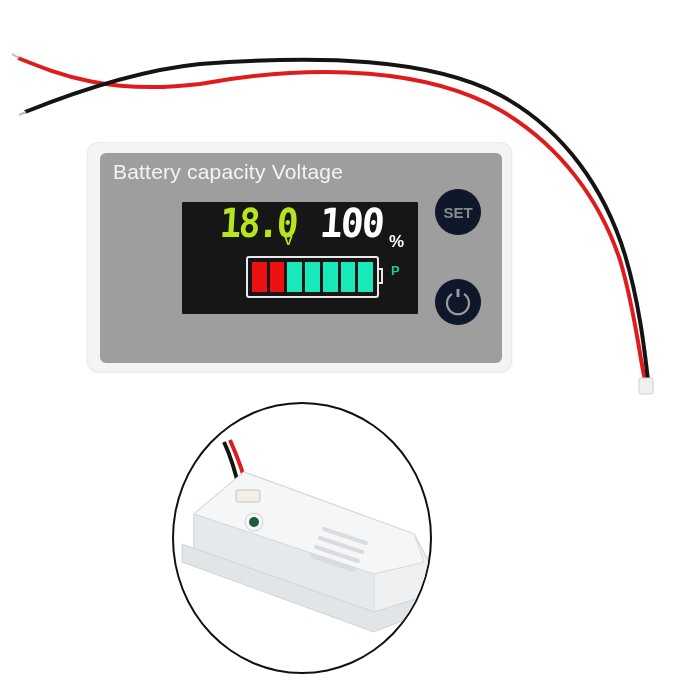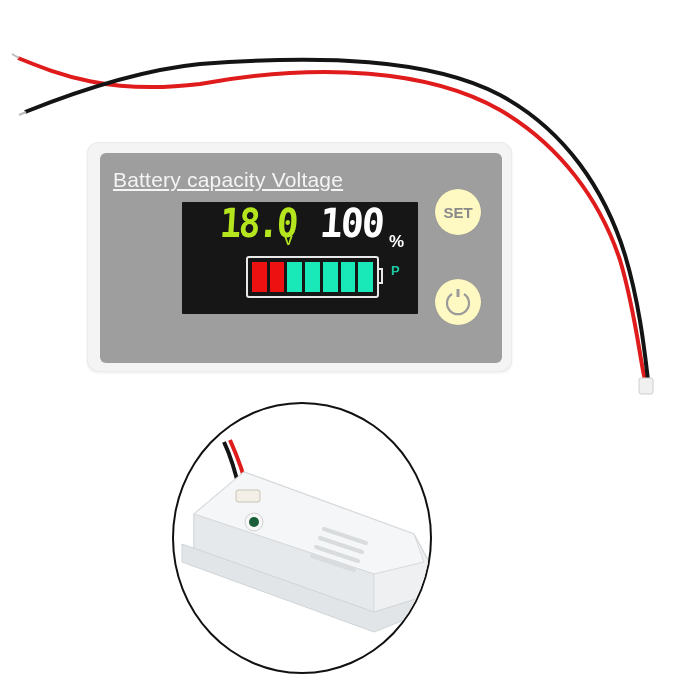--- a/index.html
+++ b/index.html
@@ -1,30 +1,30 @@
 <!DOCTYPE html>
 <html><head>
 <meta charset="utf-8">
 <style>
   html, body { margin:0; padding:0; background:#ffffff; }
   body { width:700px; height:699px; position:relative; overflow:hidden; font-family:"Liberation Sans", sans-serif; }
   .wires { position:absolute; left:0; top:0; width:700px; height:699px; pointer-events:none; }
   .frame { position:absolute; left:87px; top:142px; width:425px; height:230px; background:#f4f4f4; border-radius:12px; box-shadow:0 0 2px rgba(0,0,0,0.12) inset, 0 1px 3px rgba(0,0,0,0.08); }
   .panel { position:absolute; left:100px; top:153px; width:402px; height:210px; background:#9e9e9e; border-radius:6px; }
-  .title { position:absolute; left:113px; top:168px; color:#f4f4f4; font-size:21px; letter-spacing:0.2px; white-space:nowrap;text-decoration:underline; }
+  .title { position:absolute; left:113px; top:160px; color:#f4f4f4; font-size:21px; letter-spacing:0.2px; white-space:nowrap; }
   .lcd { position:absolute; left:182px; top:202px; width:236px; height:112px; background:#161616; border-radius:1px; }
   .volt { position:absolute; left:220px; top:200px; color:#b5e61d; font-family:"DejaVu Sans Mono", monospace; font-weight:bold; font-size:40px; letter-spacing:-3px; transform:scaleX(0.9) skewX(-4deg); transform-origin:left; }
   .vunit { position:absolute; left:284px; top:233px; color:#b5e61d; font-size:13px; font-weight:bold; }
   .pct { position:absolute; left:320px; top:200px; color:#ffffff; font-family:"DejaVu Sans Mono", monospace; font-weight:bold; font-size:40px; letter-spacing:-2px; transform:scaleX(0.95) skewX(-4deg); transform-origin:left; }
   .punit { position:absolute; left:389px; top:232px; color:#ffffff; font-size:17px; font-weight:bold; }
   .batt { position:absolute; left:246px; top:256px; width:133px; height:42px; border:2px solid #e8e8e8; border-radius:3px; box-sizing:border-box; display:flex; gap:3px; padding:4px 4px; }
   .batt-tip { position:absolute; left:378px; top:268px; width:5px; height:16px; border:2px solid #e8e8e8; border-left:none; box-sizing:border-box; }
   .cell { flex:1; height:100%; }
   .pmark { position:absolute; left:391px; top:263px; color:#1ec8a0; font-size:13px; font-weight:bold; }
-  .btn { position:absolute; width:46px; height:46px; border-radius:50%; background:#fef9c3; display:flex; align-items:center; justify-content:center; box-shadow:0 0 1px rgba(0,0,0,0.2); }
+  .btn { position:absolute; width:46px; height:46px; border-radius:50%; background:#0f172a; display:flex; align-items:center; justify-content:center; box-shadow:0 0 1px rgba(0,0,0,0.2); }
   .set-btn { left:435px; top:189px; color:#8a8a8a; font-weight:bold; font-size:15px; }
   .pwr-btn { left:435px; top:279px; }
   .inset { position:absolute; left:172px; top:402px; width:260px; height:272px; border:2px solid #111; border-radius:50%; box-sizing:border-box; background:#fff; overflow:hidden; }
 </style>
 </head>
 <body>
 
 <svg class="wires" viewBox="0 0 700 699">
 
   <path d="M18,58 C60,75 110,95 200,84 C320,62 430,70 500,110 C560,145 600,200 620,260 C635,310 640,360 645,380" fill="none" stroke="#e01b1b" stroke-width="4"></path>

